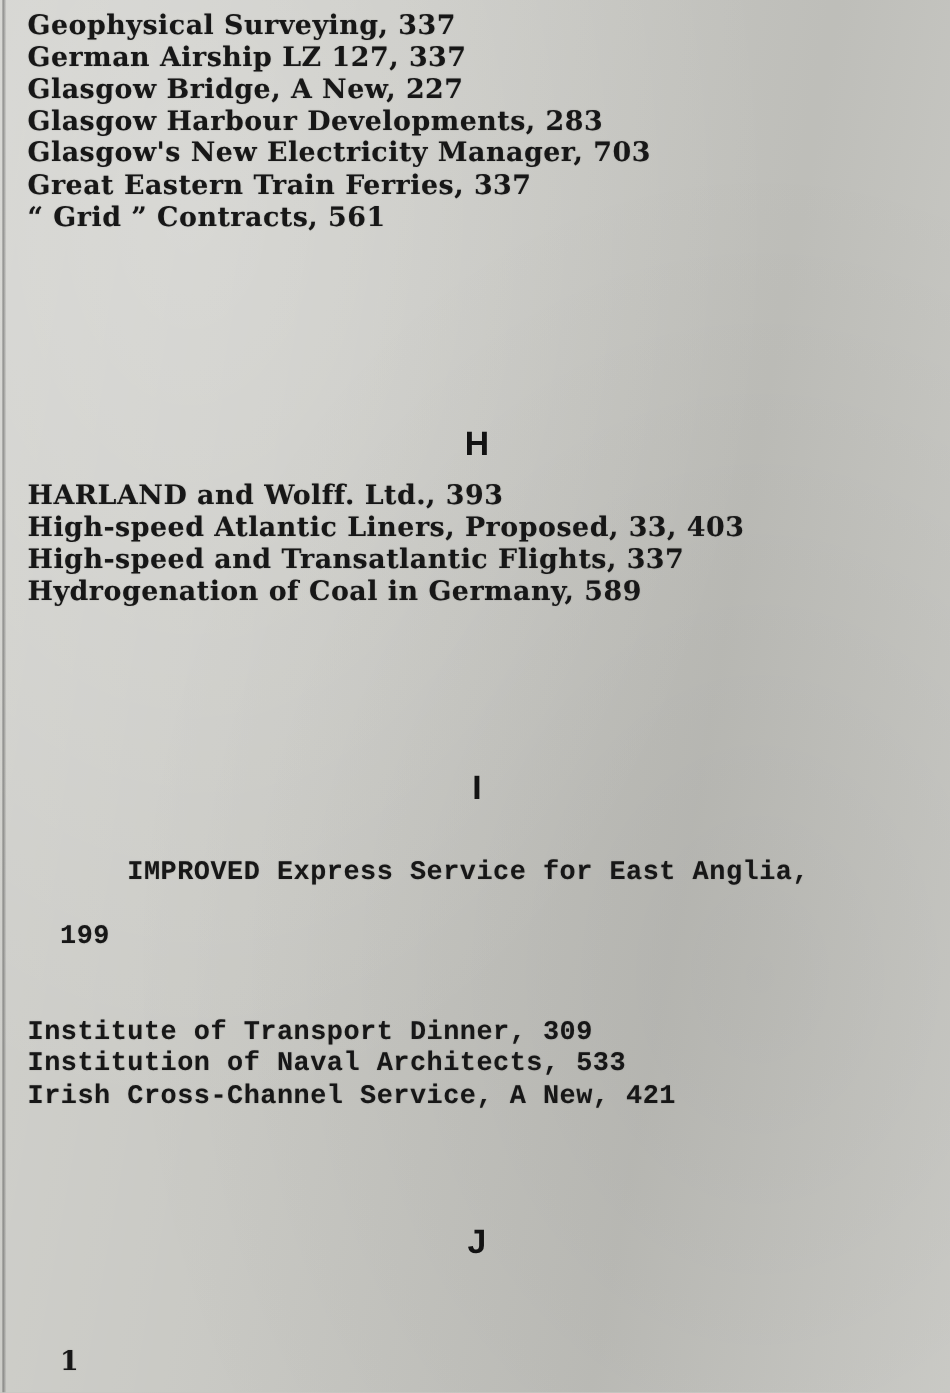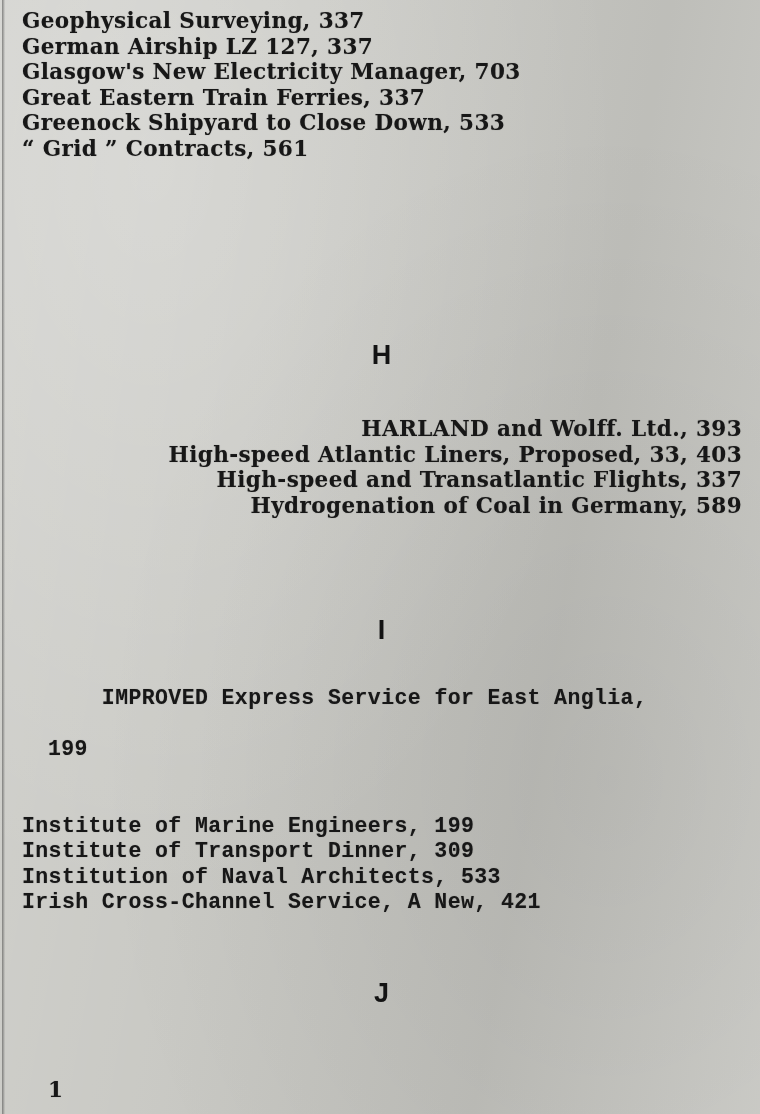--- a/index.html
+++ b/index.html
@@ -61,58 +61,58 @@
     color: #131313;
     font-family: "Liberation Sans", sans-serif;
   }
   .block {
     position: absolute;
     left: 0;
     width: 720px;
   }
   #block-g  { top: 8px; }
   #letter-h { top: 340px; width: 720px; }
-  #block-h  { top: 416px; text-align: right; }
+  #block-h  { top: 384px; }
   #letter-i { top: 615px; width: 720px; }
   #block-i  { top: 660px; font-family: Liberation Mono, monospace; }
   #letter-j { top: 978px; width: 720px; }
   #block-j  { top: 1026px; }
 </style>
 </head>
 <body>
 
 <div class="paper"></div>
 <div class="gutter"></div>
 
 <div class="column">
 
   <div class="block" id="block-g">
     <div class="entry">Geophysical Surveying, 337</div>
     <div class="entry">German Airship LZ 127, 337</div>
+    <div class="entry">Glasgow Bridge, A New, 227</div>
+    <div class="entry">Glasgow Harbour Developments, 283</div>
     <div class="entry">Glasgow's New Electricity Manager, 703</div>
     <div class="entry">Great Eastern Train Ferries, 337</div>
-    <div class="entry">Greenock Shipyard to Close Down, 533</div>
     <div class="entry">“ Grid ” Contracts, 561</div>
   </div>
 
   <div class="block section-letter" id="letter-h">H</div>
   <div class="block" id="block-h">
     <div class="entry">HARLAND and Wolff. Ltd., 393</div>
     <div class="entry">High-speed Atlantic Liners, Proposed, 33, 403</div>
     <div class="entry">High-speed and Transatlantic Flights, 337</div>
     <div class="entry">Hydrogenation of Coal in Germany, 589</div>
   </div>
 
   <div class="block section-letter" id="letter-i">I</div>
   <div class="block" id="block-i">
     <div class="entry">
       <span>IMPROVED Express Service for East Anglia,</span>
       <span class="cont">199</span>
     </div>
-    <div class="entry">Institute of Marine Engineers, 199</div>
     <div class="entry">Institute of Transport Dinner, 309</div>
     <div class="entry">Institution of Naval Architects, 533</div>
     <div class="entry">Irish Cross-Channel Service, A New, 421</div>
   </div>
 
   <div class="block section-letter" id="letter-j">J</div>
   <div class="block" id="block-j">
     <div class="entry">
       <span class="cont">1</span>
     </div>

